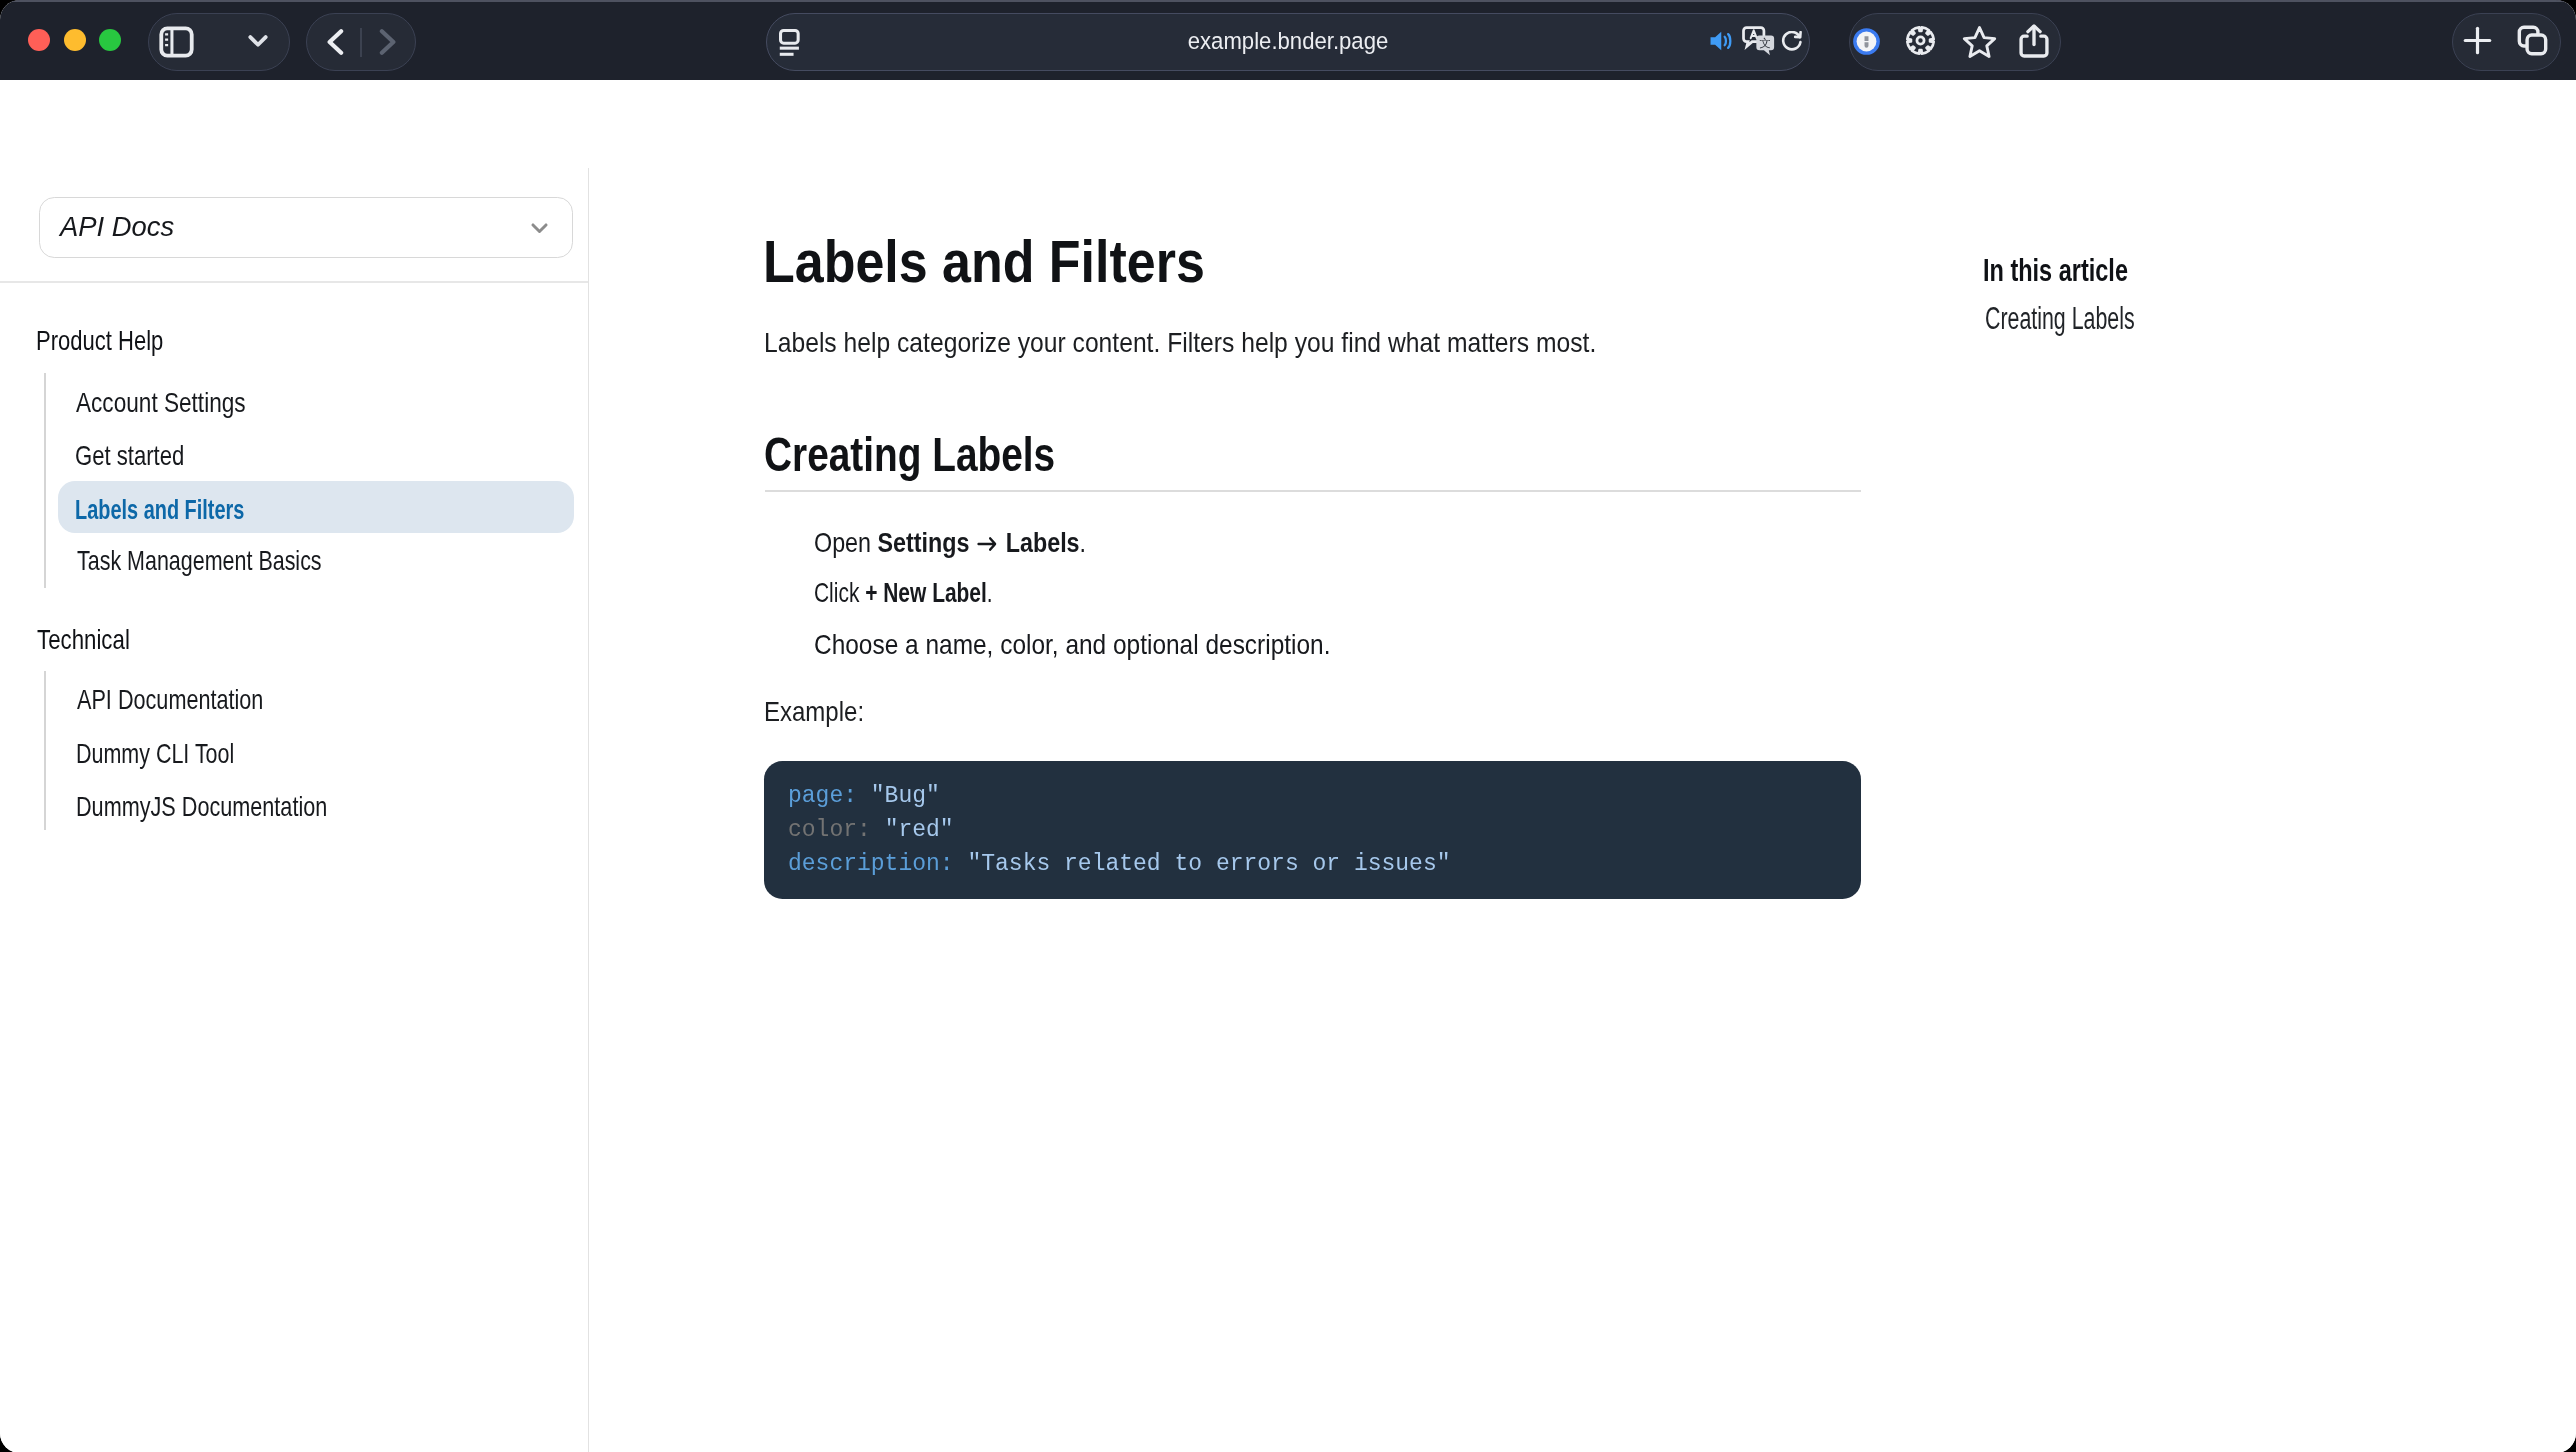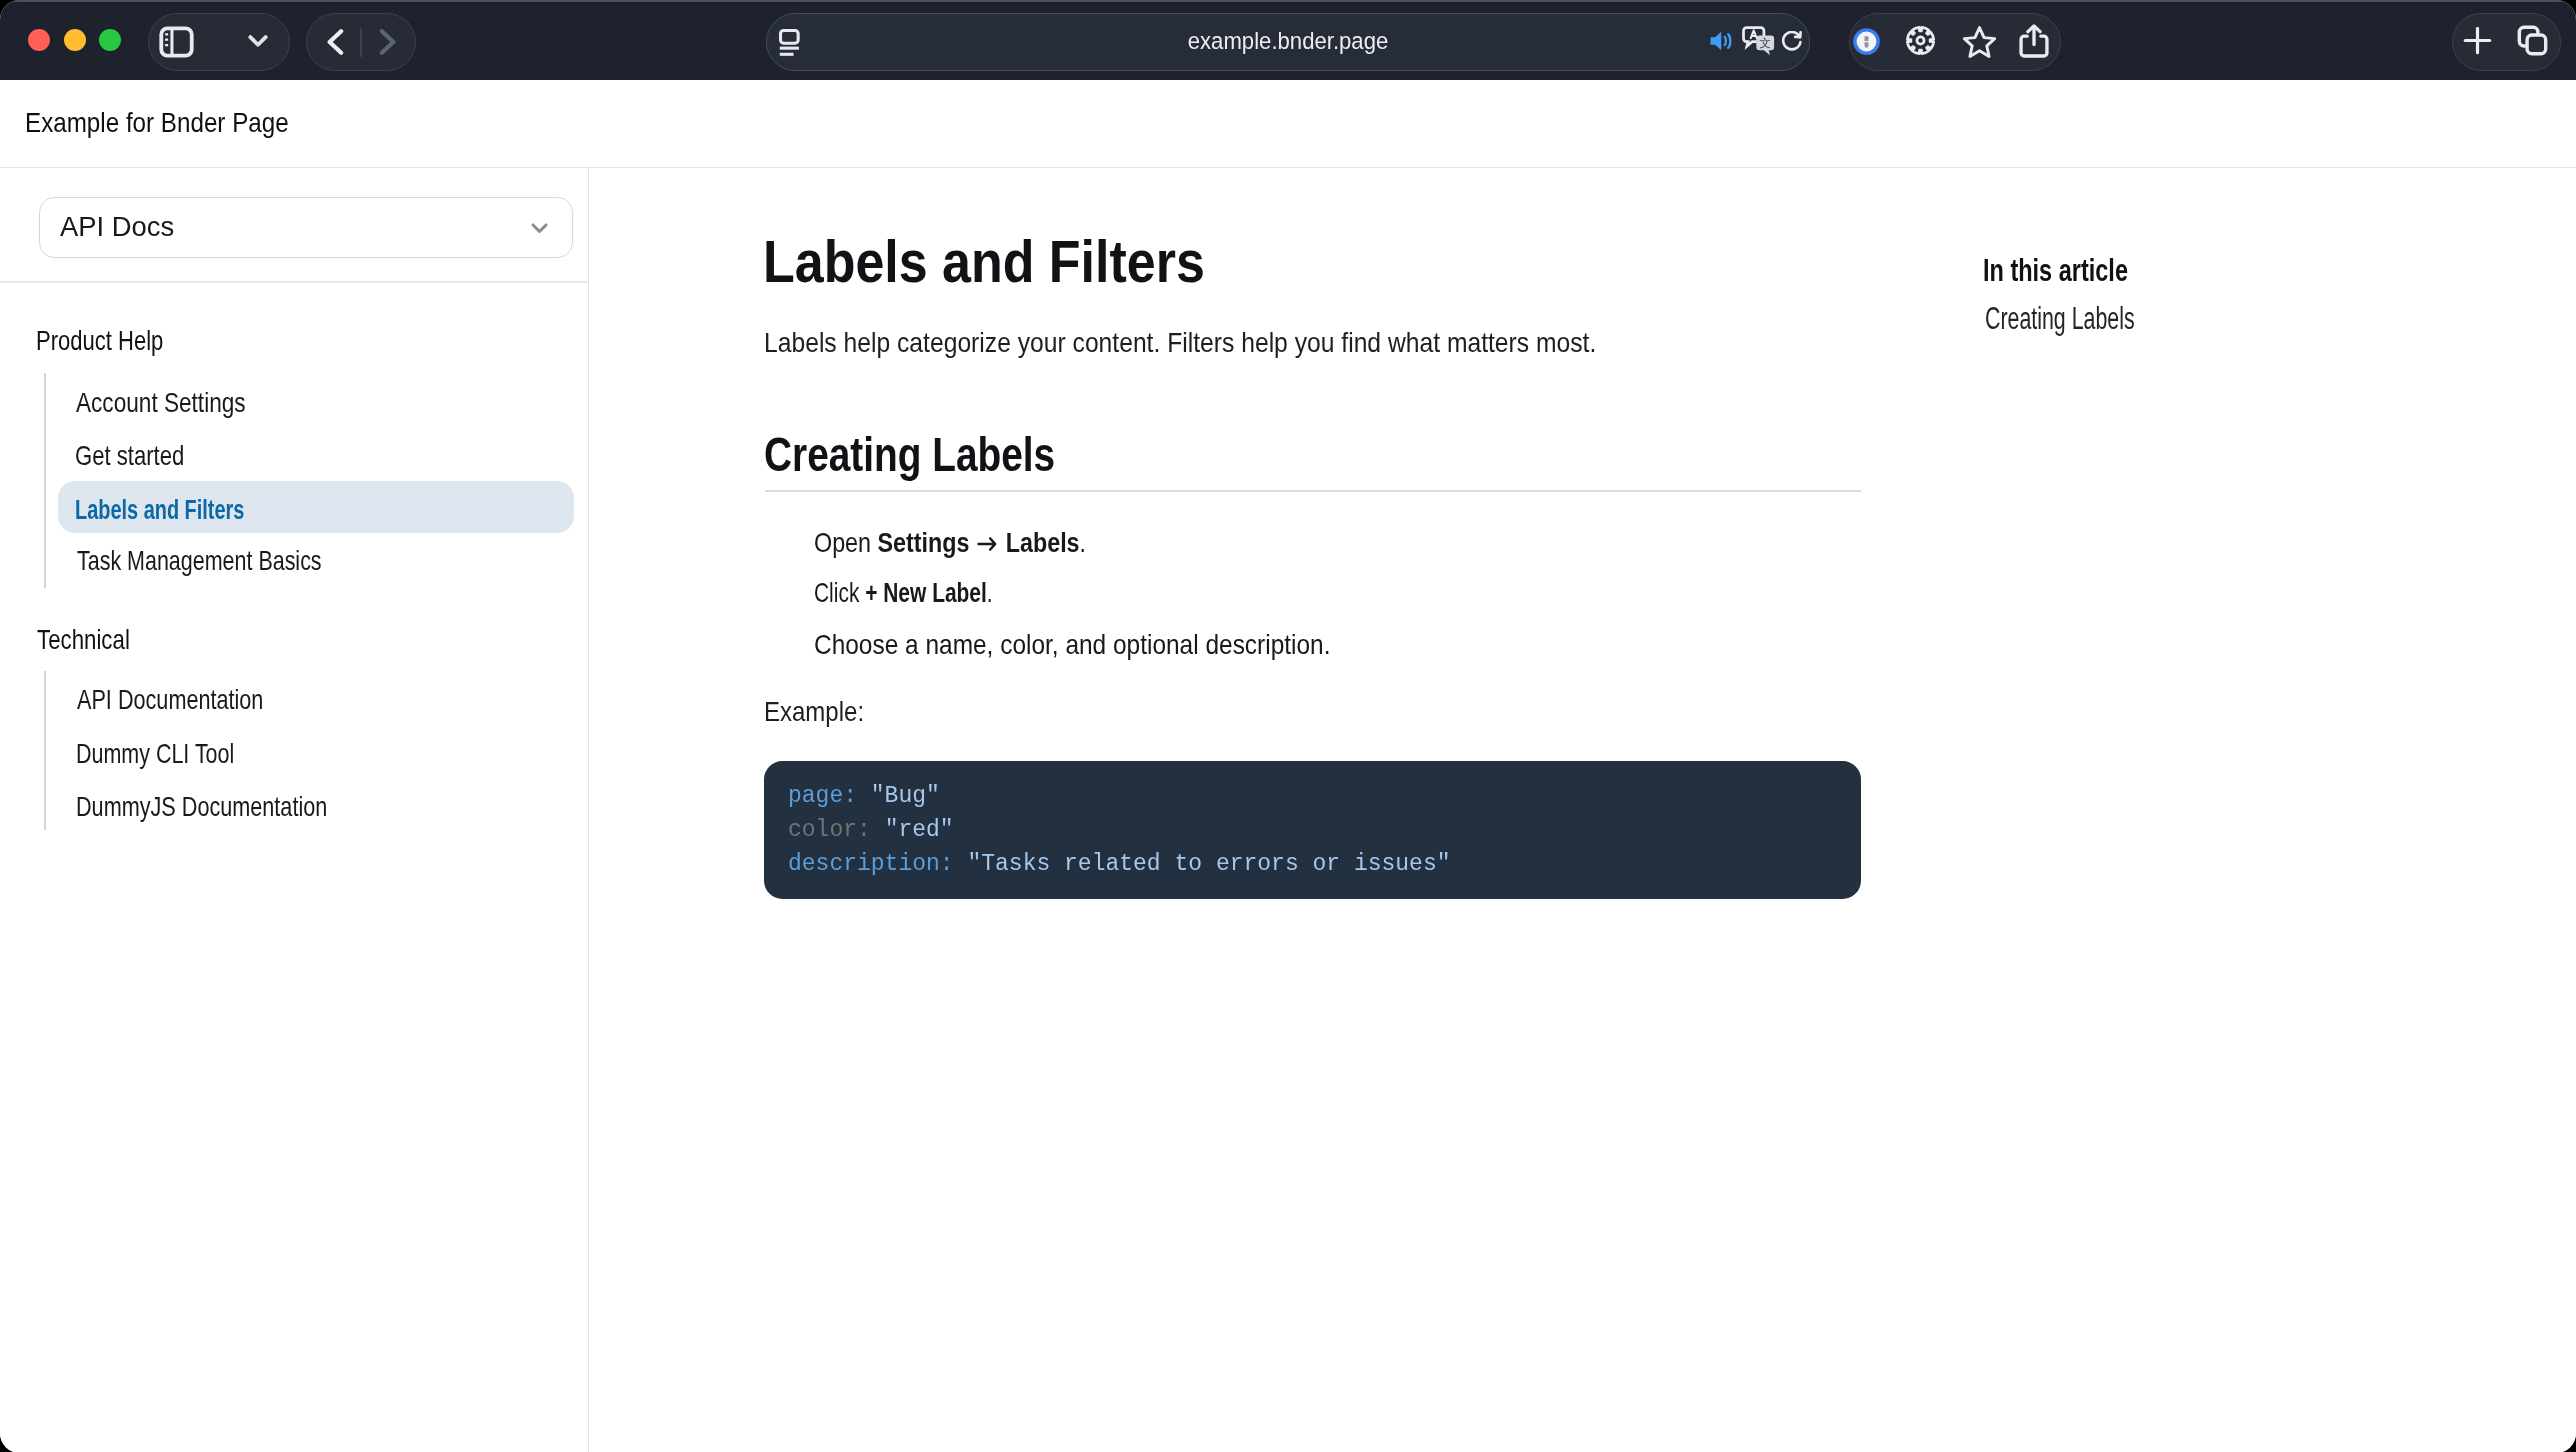--- a/index.html
+++ b/index.html
@@ -106,27 +106,24 @@
     <svg class="abs" style="left:2463px;top:26px;" width="29" height="29" viewBox="0 0 38 38">
       <line x1="19" y1="3" x2="19" y2="35" stroke="#eceef2" stroke-width="4.2" stroke-linecap="round"></line>
       <line x1="3" y1="19" x2="35" y2="19" stroke="#eceef2" stroke-width="4.2" stroke-linecap="round"></line>
     </svg>
     <svg class="abs" style="left:2517px;top:25px;" width="31" height="31" viewBox="0 0 40 40">
       <rect x="3" y="3" width="24" height="24" rx="6" fill="none" stroke="#e9ebef" stroke-width="4.4"></rect>
       <rect x="13" y="13" width="24" height="24" rx="6" fill="#262b36" stroke="#e9ebef" stroke-width="4.4"></rect>
     </svg>
   </div>
 
-  <div class="pagehead">
-    <div class="pagetitle">Example for Bnder Page</div>
-  </div>
 
   <div class="sidebar">
     <div class="select">
-      <div class="abs nowrap" style="left:20px;top:15.3px;font-size:27.6px;line-height:27.6px;color:#16181c;transform:scaleX(0.993);">API Docs</div>
+      <div class="abs nowrap" style="left:20px;top:15.3px;font-size:27.6px;line-height:27.6px;color:#16181c;transform:scaleX(0.993);font-style:italic;">API Docs</div>
       <svg class="abs" style="right:24px;top:25px;" width="17" height="11.5" viewBox="0 0 22 15">
         <path d="M2.5 2.5 L11 11 L19.5 2.5" fill="none" stroke="#8c8c8c" stroke-width="3.8" stroke-linecap="round" stroke-linejoin="round"></path>
       </svg>
     </div>
     <div class="sb-divider"></div>
 
     <div class="abs navlabel nowrap" style="left:36px;top:159px;transform:scaleX(0.798);">Product Help</div>
     <div class="groupline" style="top:205px;height:215px;"></div>
     <div class="abs navitem nowrap" style="left:76px;top:221px;transform:scaleX(0.819);">Account Settings</div>
     <div class="abs navitem nowrap" style="left:75px;top:274px;transform:scaleX(0.801);">Get started</div>

